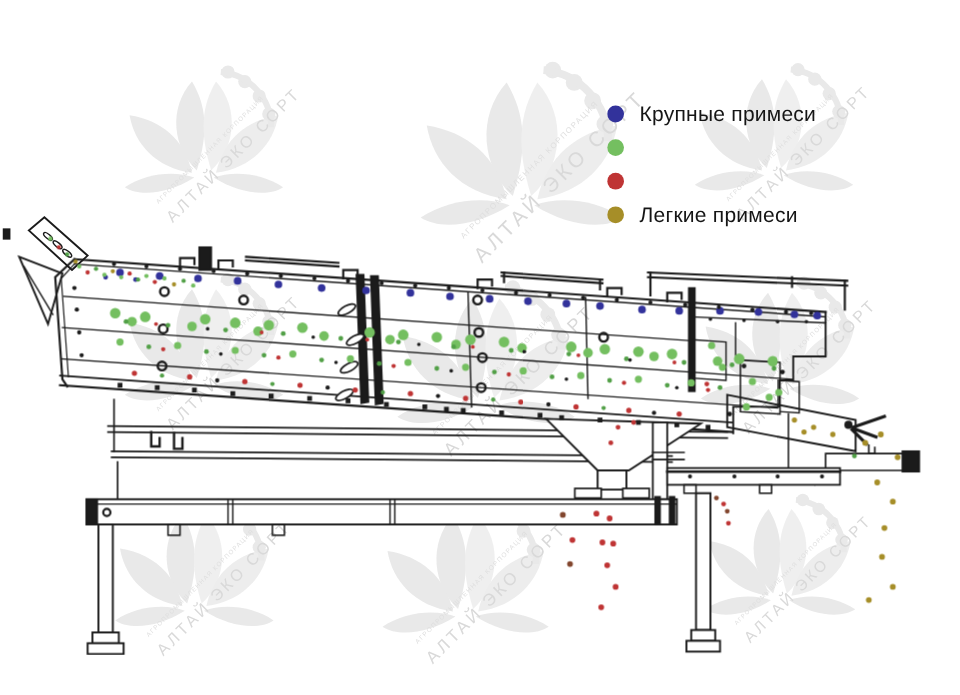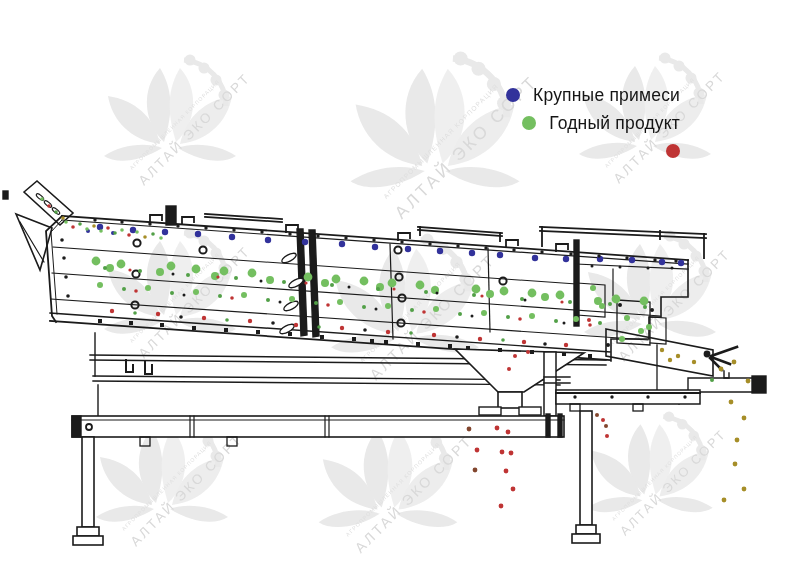--- a/index.html
+++ b/index.html
@@ -1,20 +1,20 @@
 <!DOCTYPE html>
 <html><head>
 <meta charset="utf-8">
 <style>
   html,body{margin:0;padding:0;background:#ffffff;width:800px;height:579px;overflow:hidden;}
   .stage{position:relative;width:800px;height:579px;background:#fff;
          font-family:"Liberation Sans","DejaVu Sans",sans-serif;}
   .stage svg{position:absolute;left:0;top:0;}
   .legend{position:absolute;left:506px;top:81px;}
-  .legend-row{display:flex;align-items:center;height:28px;justify-content:flex-end;}
+  .legend-row{display:flex;align-items:center;height:28px;}
   .bullet{width:14px;height:14px;border-radius:50%;display:inline-block;flex:0 0 14px;}
   .legend-label{margin-left:13px;font-size:17.5px;color:#151515;letter-spacing:0.2px;white-space:nowrap;}
   .wm-big{font-family:"Liberation Sans","DejaVu Sans",sans-serif;font-size:13.5px;letter-spacing:2.5px;fill:#d2d2d2;}
   .wm-small{font-family:"Liberation Sans","DejaVu Sans",sans-serif;font-size:5.2px;letter-spacing:1px;fill:#d9d9d9;}
 </style>
 </head>
 <body>
 
 <div class="stage">
 <svg width="800" height="579" viewBox="0 0 800 579">
@@ -435,19 +435,22 @@
       </g>
 </svg>
 
 <div class="legend">
   <div class="legend-row">
     <span class="bullet" style="background: rgb(50, 50, 155);"></span>
     <span class="legend-label">Крупные примеси</span>
   </div>
   <div class="legend-row">
     <span class="bullet" style="background: rgb(116, 191, 96);"></span>
-    <span class="legend-label">Годный продукт</span>
   </div>
   <div class="legend-row">
     <span class="bullet" style="background: rgb(191, 52, 52);"></span>
   </div>
+  <div class="legend-row">
+    <span class="bullet" style="background: rgb(166, 142, 40);"></span>
+    <span class="legend-label">Легкие примеси</span>
+  </div>
 </div>
 </div>
 
 </body></html>

